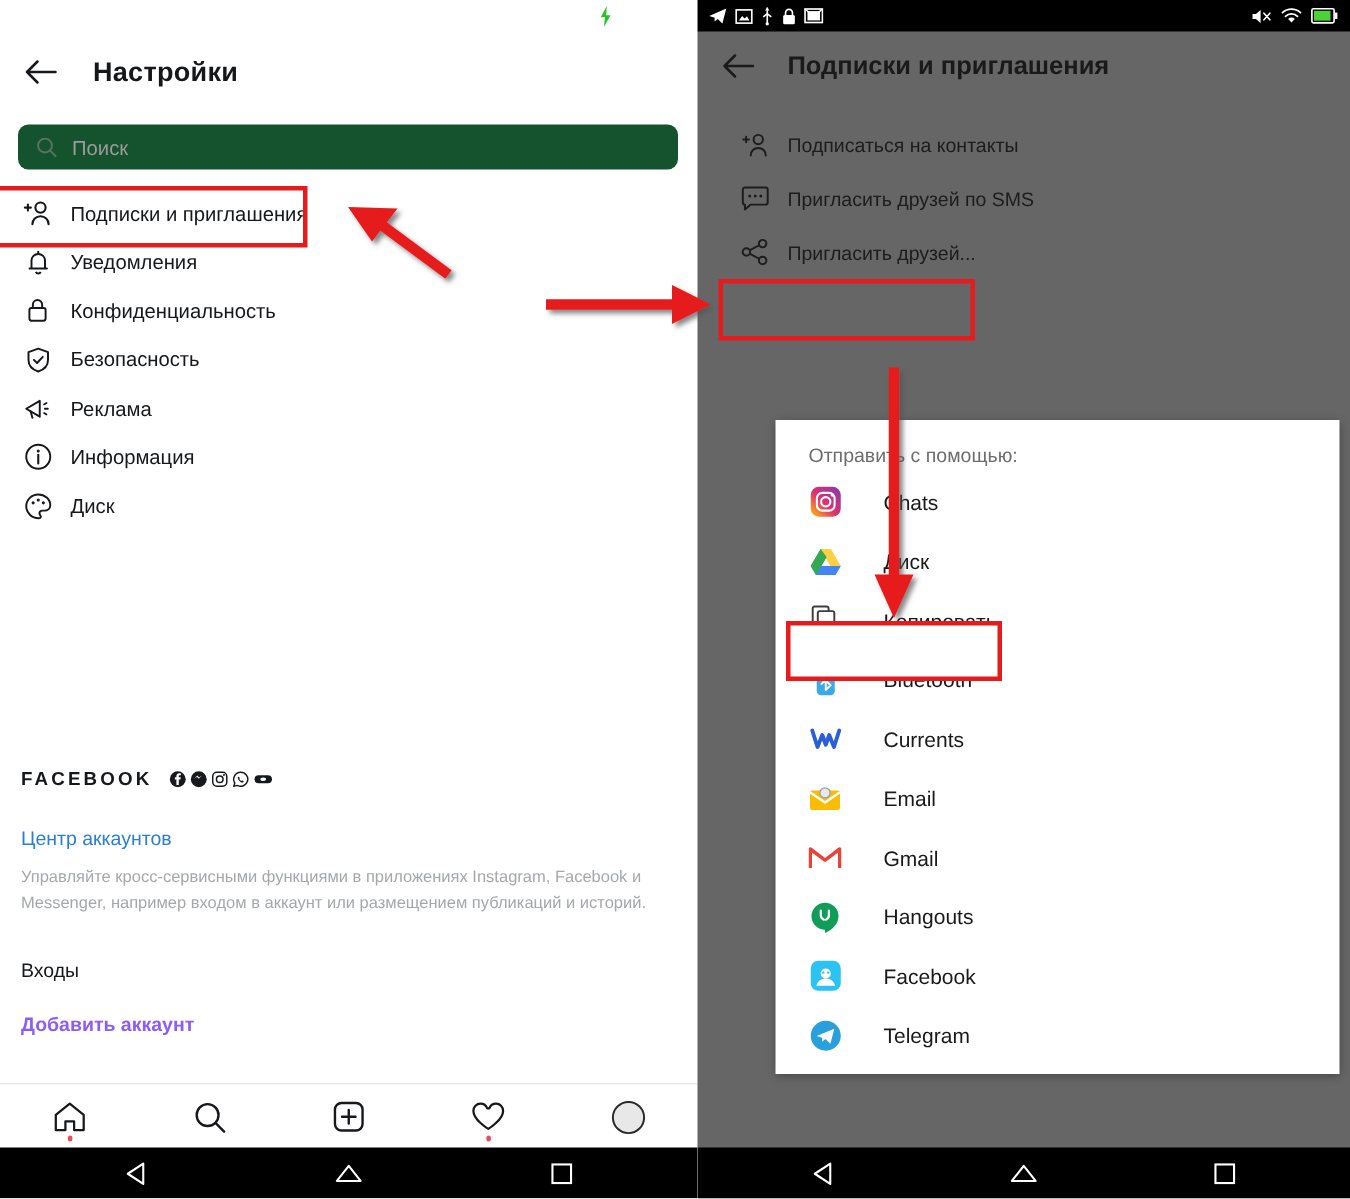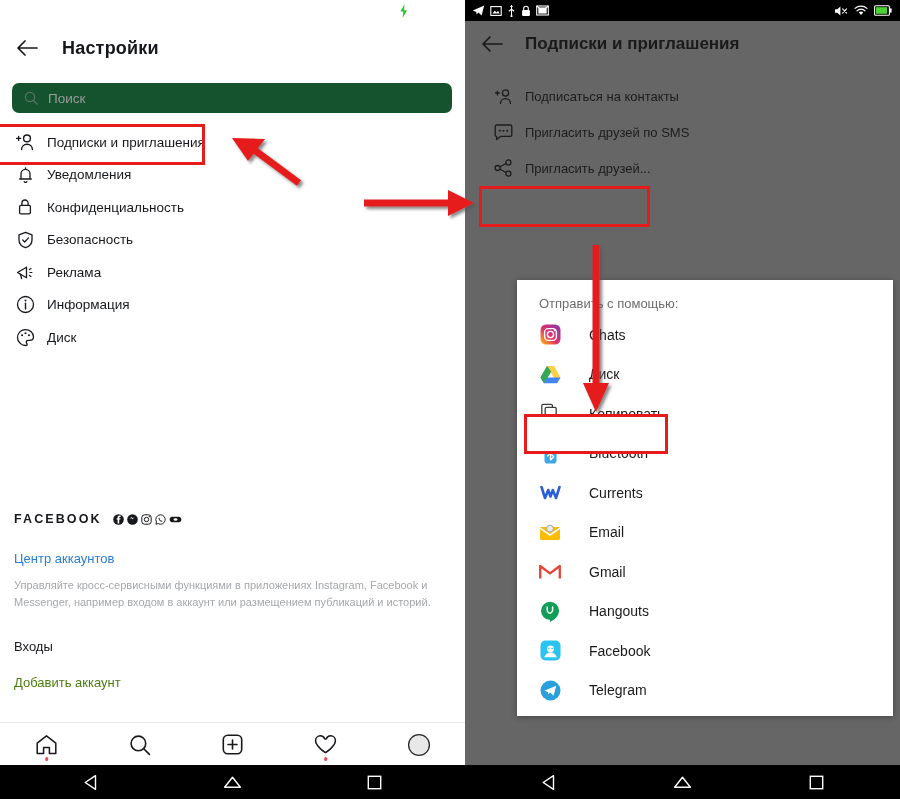--- a/index.html
+++ b/index.html
@@ -24,21 +24,21 @@
   .l-item .ico{width:22px;height:22px;display:flex;align-items:center;justify-content:center;flex:0 0 22px;}
   .l-item .lbl{margin-left:11px;font-size:13.5px;color:#16181b;white-space:nowrap;}
 
   .fb-block{position:absolute;left:14px;top:512px;width:440px;}
   .fb-row{display:flex;align-items:center;gap:6px;}
   .fb-word{font-size:12.5px;font-weight:bold;letter-spacing:2.1px;color:#16181b;}
   .fb-icons{display:flex;align-items:center;gap:3px;margin-left:5px;}
   .fb-link{margin-top:25px;font-size:13px;color:#2a7fd4;font-weight:normal;cursor:pointer;}
   .fb-desc{margin-top:11px;font-size:11px;line-height:17px;color:#a5a8ab;max-width:430px;}
   .logins-h{margin-top:28px;font-size:13px;font-weight:normal;color:#16181b;}
-  .login-link{margin-top:21px;font-size:13px;color:#4d7c0f;font-weight:normal;cursor:pointer;}
+  .login-link{margin-top:21px;font-size:13px;color:#8b5cf6;font-weight:bold;cursor:pointer;}
 
   .l-tabbar{position:absolute;left:0;top:722px;width:465px;height:43px;background:#fff;border-top:1px solid #e9e9e9;display:flex;align-items:center;justify-content:space-around;}
   .tab-btn{position:relative;width:44px;height:34px;display:flex;align-items:center;justify-content:center;cursor:pointer;}
   .dot{position:absolute;bottom:1px;left:50%;transform:translateX(-50%);width:3.5px;height:3.5px;border-radius:50%;background:#ed4956;}
 
   .l-navbar{position:absolute;left:0;top:765px;width:465px;height:34px;background:#000;display:flex;align-items:center;justify-content:center;gap:120px;}
   .nav-btn{width:22px;height:22px;display:flex;align-items:center;justify-content:center;cursor:pointer;}
 
   
   .right-phone{position:absolute;left:465px;top:0;width:435px;height:799px;background:#666666;overflow:hidden;}

